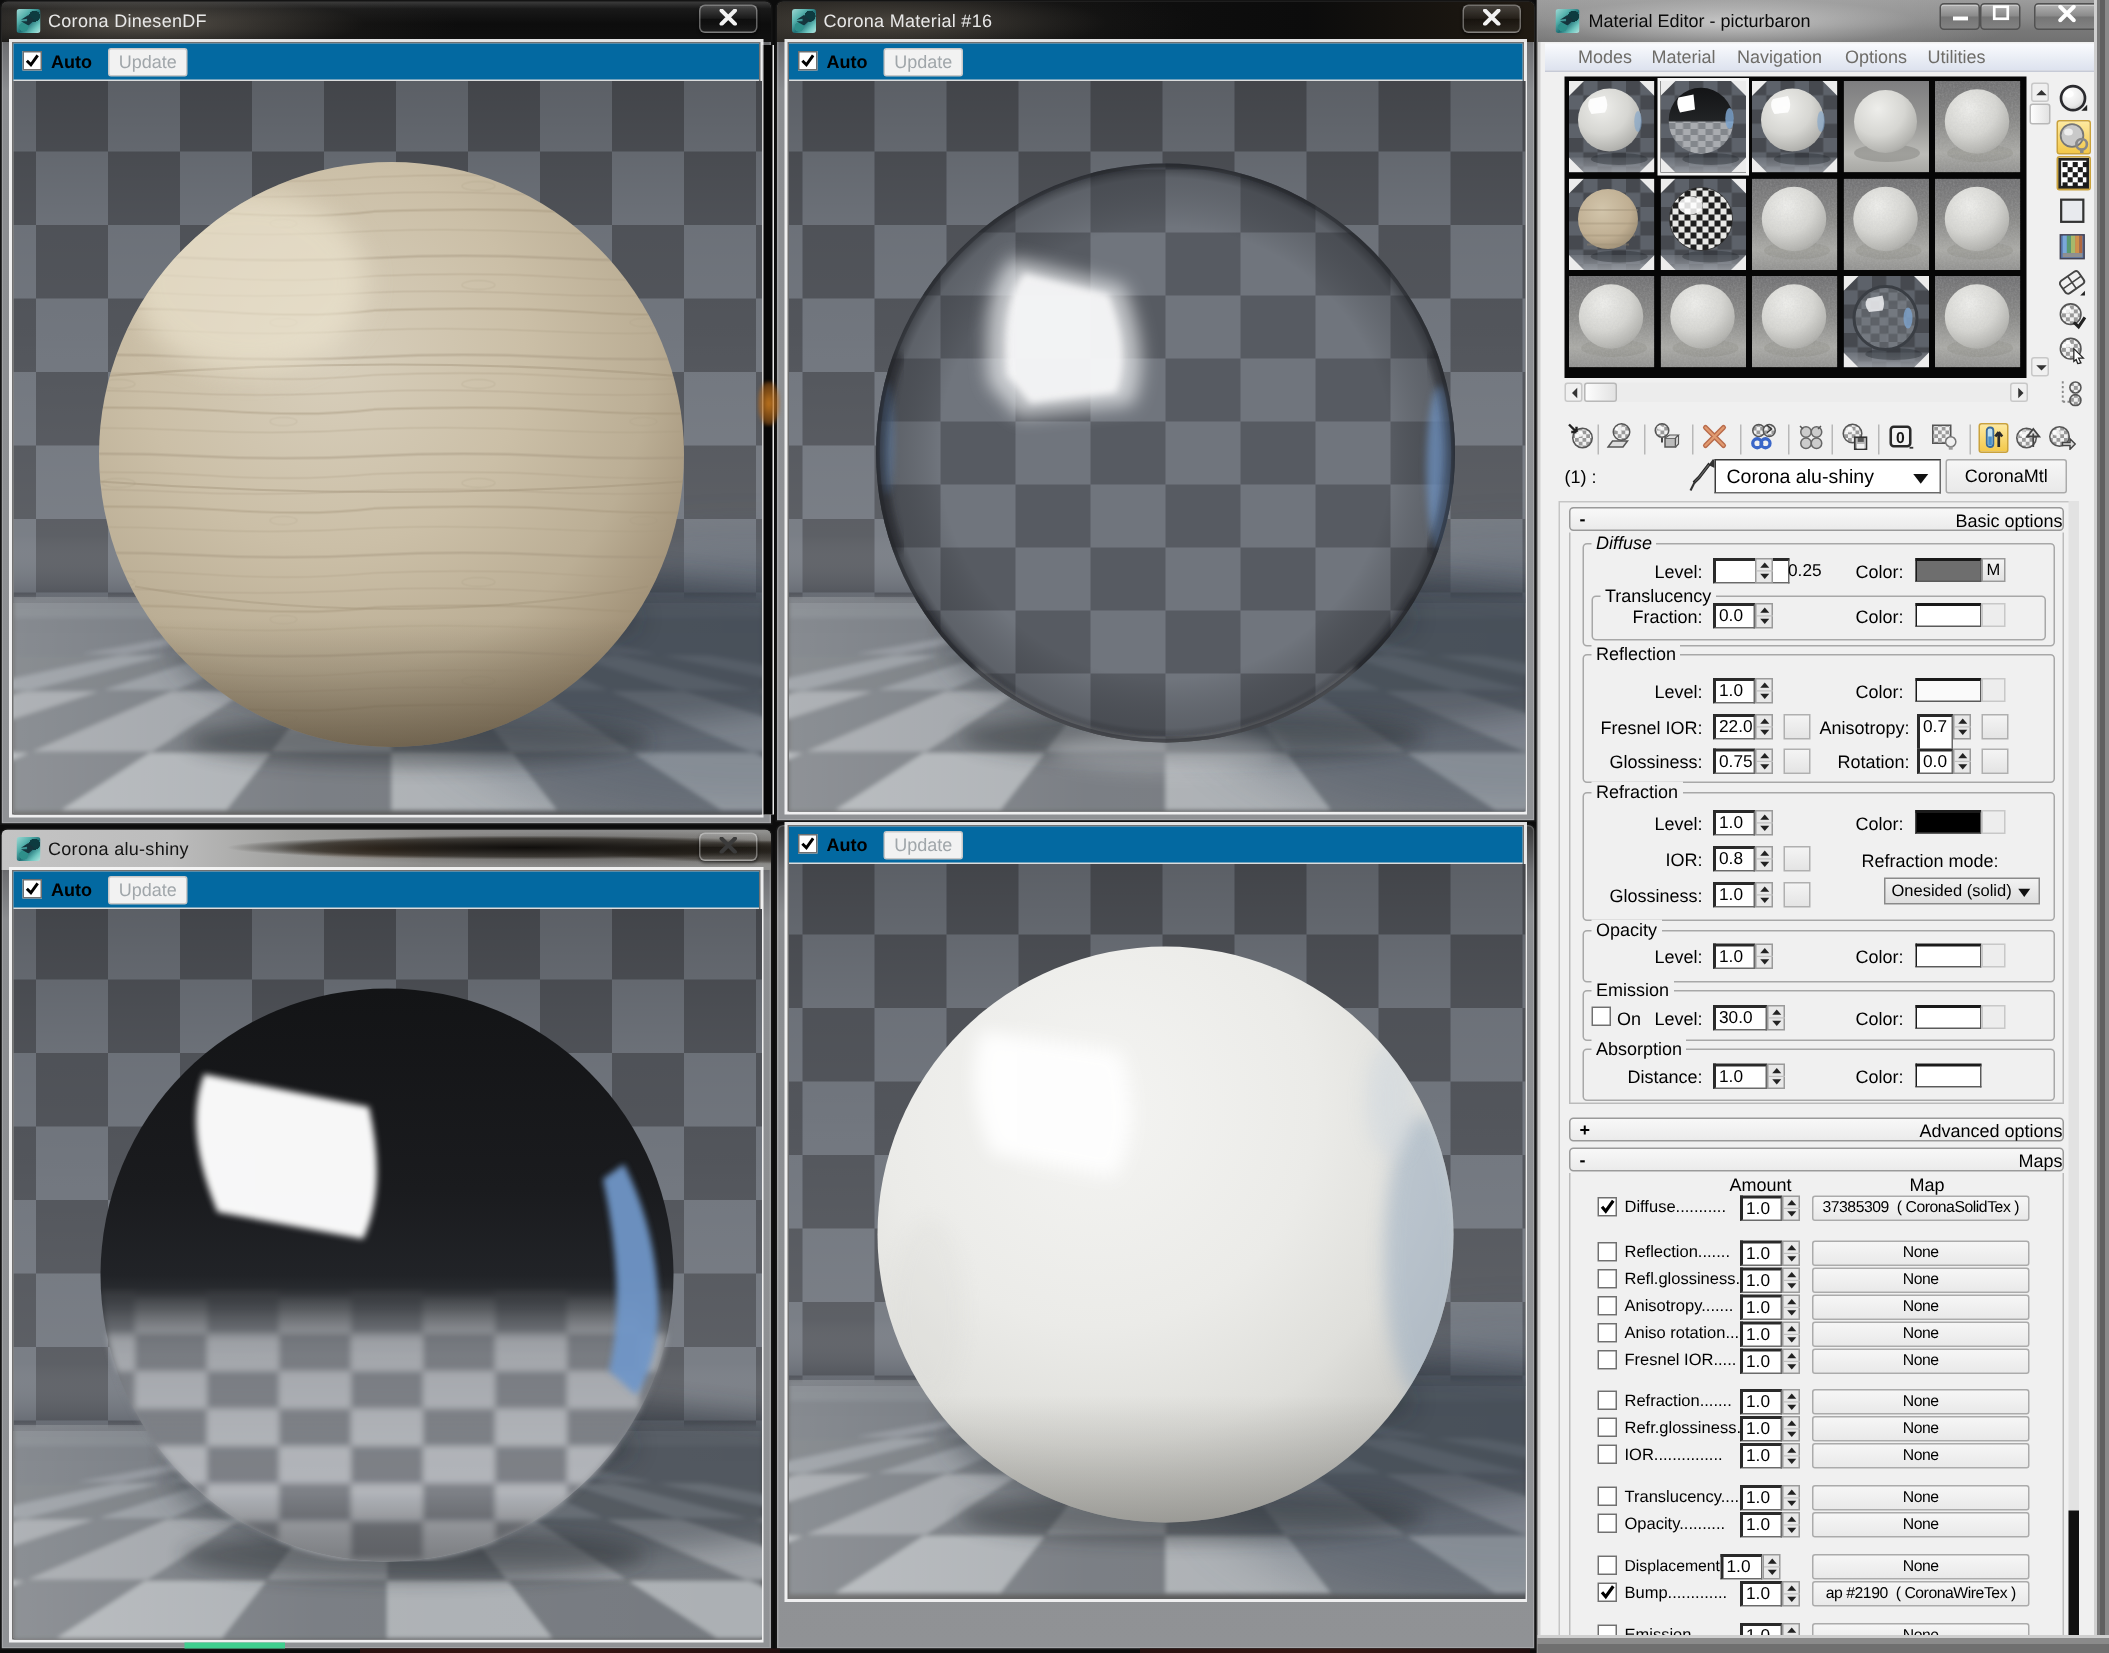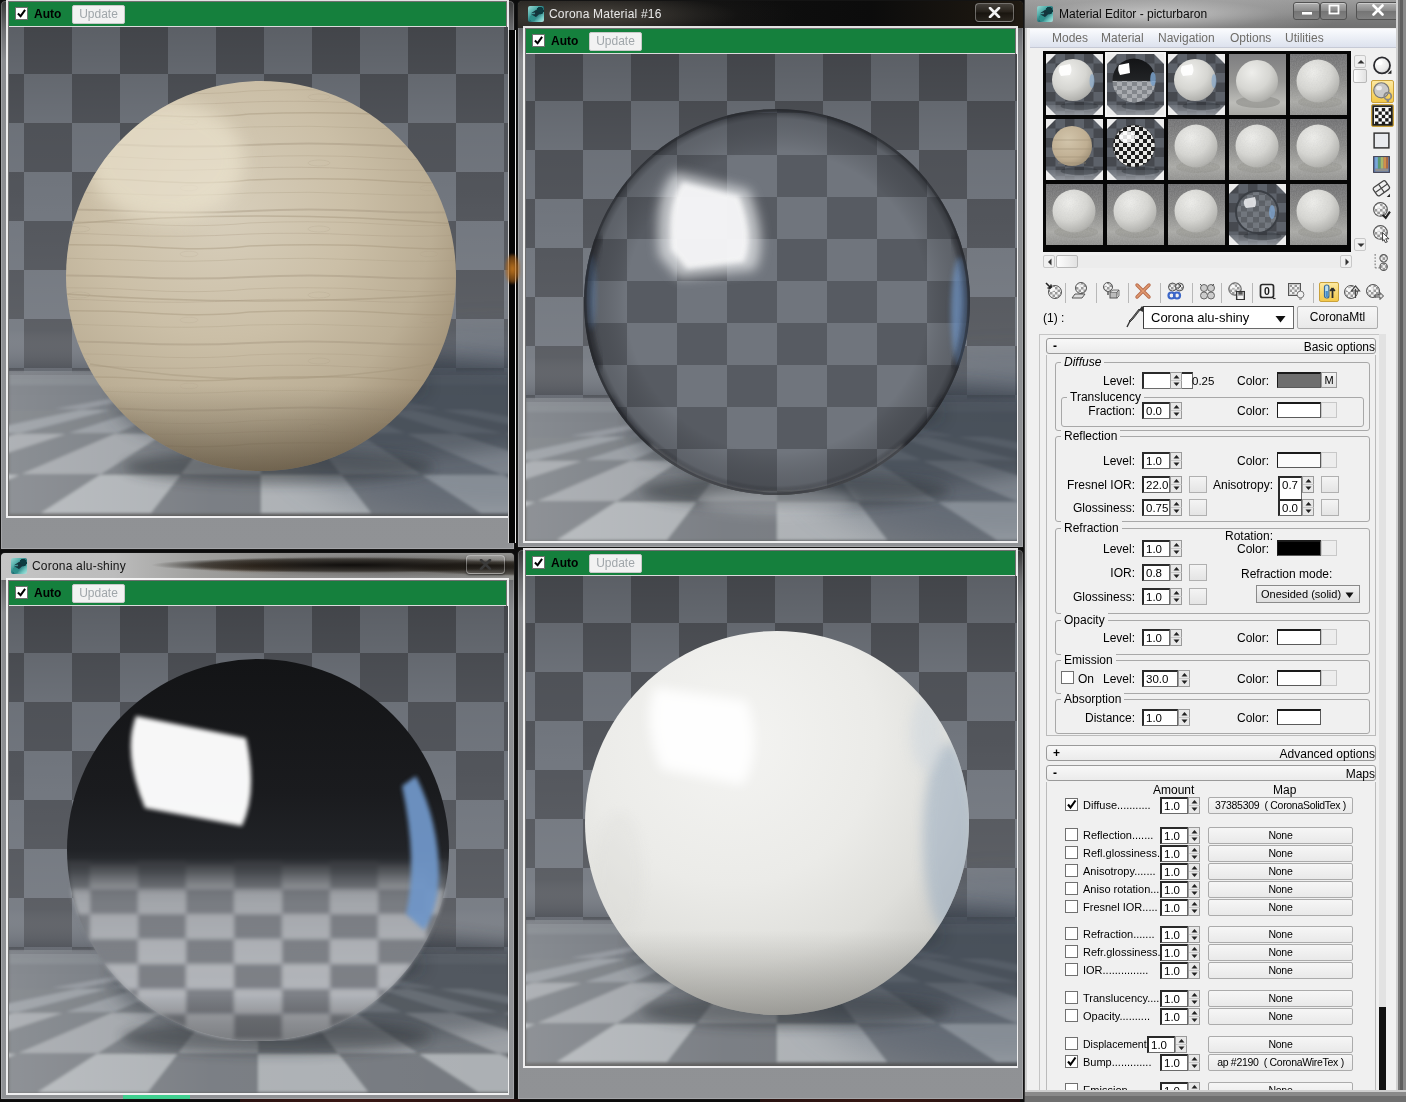--- a/index.html
+++ b/index.html
@@ -10,21 +10,21 @@
 radial-gradient(circle at 30% 75%, #2e8f8a 0 18%, transparent 19%),
 radial-gradient(circle at 75% 30%, #0d3b40 0 22%, transparent 23%),
 linear-gradient(135deg,#9fd8d4 0%,#57b2ad 30%,#1e6e74 55%,#6fc7c0 80%,#b6e4e0 100%)}
 .maxico:after{content:"";position:absolute;left:3px;top:4px;width:9px;height:7px;background:#15343c;
 clip-path:polygon(0 45%,55% 0,100% 50%,55% 100%,0 60%,45% 60%,45% 35%)}
 .pwtitle{position:absolute;left:31px;top:6px;font-size:12px;color:#e8e8e8;letter-spacing:0.2px}
 .pwx{position:absolute;right:9px;top:2px;width:39px;height:19px;border-radius:4px;
 border:1px solid rgba(255,255,255,0.35);background:linear-gradient(180deg,rgba(255,255,255,0.18),rgba(255,255,255,0.04) 48%,rgba(0,0,0,0.12) 52%,rgba(255,255,255,0.06));
 text-align:center;line-height:17px;box-shadow:0 1px 2px rgba(0,0,0,0.5)}
 .pwin{margin:0 7px 0 7px;background:#f0f0f0;border:1px solid #707070;position:relative;box-shadow:0 0 0 2px rgba(250,250,250,0.9)}
-.autobar{height:25px;background:#15803d;position:relative;border-bottom:1px solid #dcdcdc}
+.autobar{height:25px;background:#0369a1;position:relative;border-bottom:1px solid #dcdcdc}
 .cb{position:absolute;left:6px;top:5px;width:13px;height:13px;background:#fff;border:1px solid #707070;display:inline-block}
 .cb svg{position:absolute;left:1px;top:1px}
 .autolbl{position:absolute;left:25px;top:5px;font-size:12px;font-weight:700;color:#000}
 .updbtn{position:absolute;left:63px;top:3px;width:53px;height:19px;background:#f2f2f2;border:1px solid #c8c8c8;
 border-radius:2px;font-size:12px;color:#a0a6aa;text-align:center;line-height:17px}
 .rend{margin:0 auto;background:#555}
 
 #me{position:absolute;left:1024px;top:0;width:382px;height:1102px;background:#f0f0f0;border-left:1px solid #3a3a3a;box-shadow:2px 0 0 #cfcfcf inset}
 #metb{position:absolute;left:0;top:0;width:382px;height:28px;background:radial-gradient(ellipse 190px 24px at 130px 15px, rgba(228,228,228,0.7), rgba(180,180,180,0.25) 65%, transparent),linear-gradient(180deg,#9c9c9c,#888 45%,#787878 72%,#717171)}
 #metb .maxico{position:absolute;width:16px;height:16px}
@@ -55,20 +55,27 @@
 .db{position:absolute;background:linear-gradient(180deg,#f4f4f4,#e4e4e4);border:1px solid #b0b0b0}
 .sw{position:absolute;border:1px solid #5a5a5a;border-top:2px solid #1a1a1a;border-left:1px solid #1a1a1a}
 .sws{position:absolute;width:16px;background:#ededed;border:1px solid #c8c8c8}
 .swm{position:absolute;width:16px;background:linear-gradient(180deg,#f4f4f4,#e2e2e2);border:1px solid #9a9a9a;font-size:11px;text-align:center;line-height:14px;color:#000}
 .cb2{position:absolute;background:#fff;border:1px solid #707070}
 .cb2 svg{position:absolute;left:0px;top:0px}
 .mapbtn{white-space:nowrap;overflow:hidden;font-size:10.5px!important;letter-spacing:-0.3px}
 
 </style></head><body>
 <div class="pw" style="left:0px;top:0px;width:515px;height:550px;">
+<div class="pwtb" style="background:radial-gradient(ellipse 210px 26px at 95px 15px, rgba(160,150,135,0.5), rgba(70,65,58,0.12) 70%, transparent),linear-gradient(180deg,#3c3c3c 0%,#191919 18%,#0d0d0d 55%,#101010 100%);">
+<span class="maxico"></span>
+      <span class="pwtitle" style="color:#e8e8e8">Corona DinesenDF</span>
+<span class="pwx"><svg width="13" height="11" viewBox="0 0 13 11">
+          <path d="M2,1 L11,10 M11,1 L2,10" stroke="#f2f2f2" stroke-width="2.6" stroke-linecap="round"></path>
+        </svg></span>
+</div>
 <div class="pwin" style="height:515px;">
 <div class="autobar">
         <span class="cb">
           <svg width="9" height="9" viewBox="0 0 10 10">
             <path d="M1,5 L4,8 L9,1" stroke="#000" stroke-width="2.2" fill="none"></path>
           </svg>
         </span>
         <span class="autolbl">Auto</span>
         <span class="updbtn">Update</span>
       </div>
@@ -1089,21 +1096,21 @@
       <span class="db" style="left:296px;top:476px;width:18px;height:17px;"></span>
       <span class="rl" style="left:30px;top:501px;width:80px;">Glossiness:</span>
       <span class="nf" style="left:117px;top:499px;width:28px;height:17px;line-height:15px;">0.75</span>
       <span class="spin" style="left:145px;top:499px;height:17px;">
 <svg width="11" height="15" viewBox="0 0 11 15">
           <path d="M5.5,2 L8.5,5.5 L2.5,5.5 Z" fill="#222"></path>
           <path d="M5.5,13 L8.5,9.5 L2.5,9.5 Z" fill="#222"></path>
           <rect x="0" y="7.2" width="11" height="0.8" fill="#c0c0c0"></rect>
         </svg></span>
       <span class="db" style="left:164px;top:499px;width:18px;height:17px;"></span>
-      <span class="rl" style="left:168px;top:501px;width:80px;margin-top:28px;">Rotation:</span>
+      <span class="rl" style="left:168px;top:501px;width:80px;">Rotation:</span>
       <span class="nf" style="left:253px;top:499px;width:24px;height:17px;line-height:15px;">0.0</span>
       <span class="spin" style="left:277px;top:499px;height:17px;">
 <svg width="11" height="15" viewBox="0 0 11 15">
           <path d="M5.5,2 L8.5,5.5 L2.5,5.5 Z" fill="#222"></path>
           <path d="M5.5,13 L8.5,9.5 L2.5,9.5 Z" fill="#222"></path>
           <rect x="0" y="7.2" width="11" height="0.8" fill="#c0c0c0"></rect>
         </svg></span>
       <span class="db" style="left:296px;top:499px;width:18px;height:17px;"></span>
       <div class="grp" style="left:30px;top:528px;width:315px;height:86px;"></div>
       <span class="grpl" style="left:36px;top:521px;">Refraction</span>

